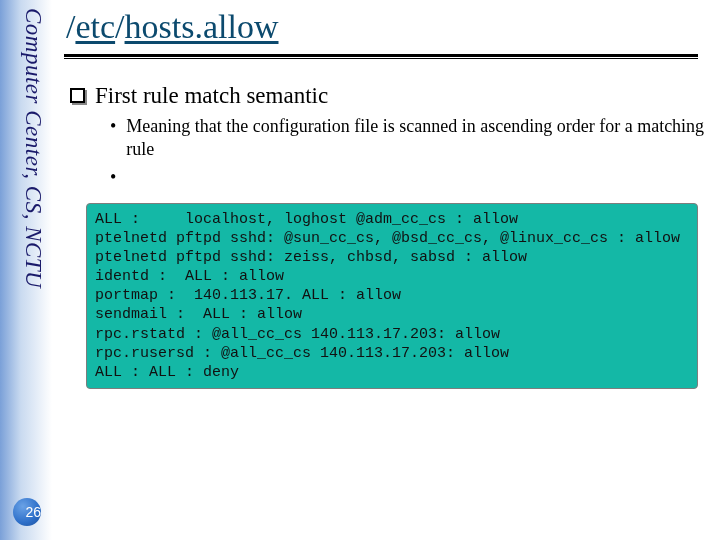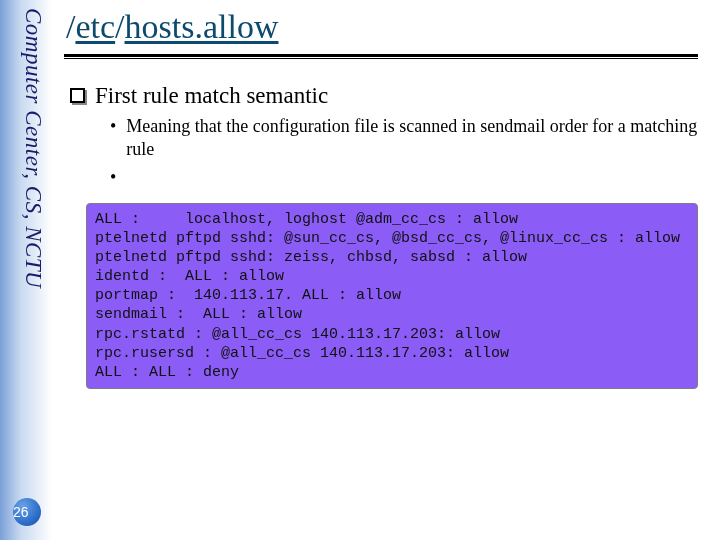--- a/index.html
+++ b/index.html
@@ -27,21 +27,21 @@
   }
   .pagenum {
     position: absolute;
     left: 13px; bottom: 14px;
     width: 28px; height: 28px;
     border-radius: 50%;
     background: radial-gradient(circle at 35% 30%, #6aa2e6 0%, #2d6fc9 60%, #1d4f99 100%);
     color: #fff;
     font-family: Arial, sans-serif;
     font-size: 14px;
-    display: flex; align-items: center; justify-content: flex-start;
+    display: flex; align-items: center; justify-content: flex-end;
   }
 
   .content { position: absolute; left: 62px; top: 0; right: 10px; bottom: 0; }
 
   .title {
     font-size: 34px;
     color: #0c4a6e;
     padding: 8px 0 6px 4px;
     font-family: "Times New Roman", serif;
   }
@@ -63,21 +63,21 @@
   .h1 { font-size: 23px; }
 
   .bullets { margin: 2px 0 14px 48px; font-size: 18px; }
   .bullets .row { display: flex; gap: 10px; margin-bottom: 6px; line-height: 1.25; }
   .bullets .dot { flex: 0 0 auto; }
 
   .codebox {
     margin: 6px 12px 0 24px;
     border: 1px solid #7d7d7d;
     border-radius: 4px;
-    background: #8b5cf6;
+    background: #14b8a6;
     padding: 6px 8px;
     font-family: "Courier New", Courier, monospace;
     font-size: 15px;
     line-height: 1.28;
     white-space: pre;
     color: #111;
   }
 </style>
 </head>
 <body>
@@ -100,21 +100,21 @@
     <div class="rule"></div>
 
     <div class="h1line">
       <span class="qbox"></span>
       <span class="h1">First rule match semantic</span>
     </div>
 
     <div class="bullets">
       <div class="row">
         <span class="dot">•</span>
-        <span>Meaning that the configuration file is scanned in sendmail order for a matching rule</span>
+        <span>Meaning that the configuration file is scanned in ascending order for a matching rule</span>
       </div>
       <div class="row">
         <span class="dot">•</span>
       </div>
     </div>
 
 
     <div class="codebox">ALL :     localhost, loghost @adm_cc_cs : allow
 ptelnetd pftpd sshd: @sun_cc_cs, @bsd_cc_cs, @linux_cc_cs : allow
 ptelnetd pftpd sshd: zeiss, chbsd, sabsd : allow

